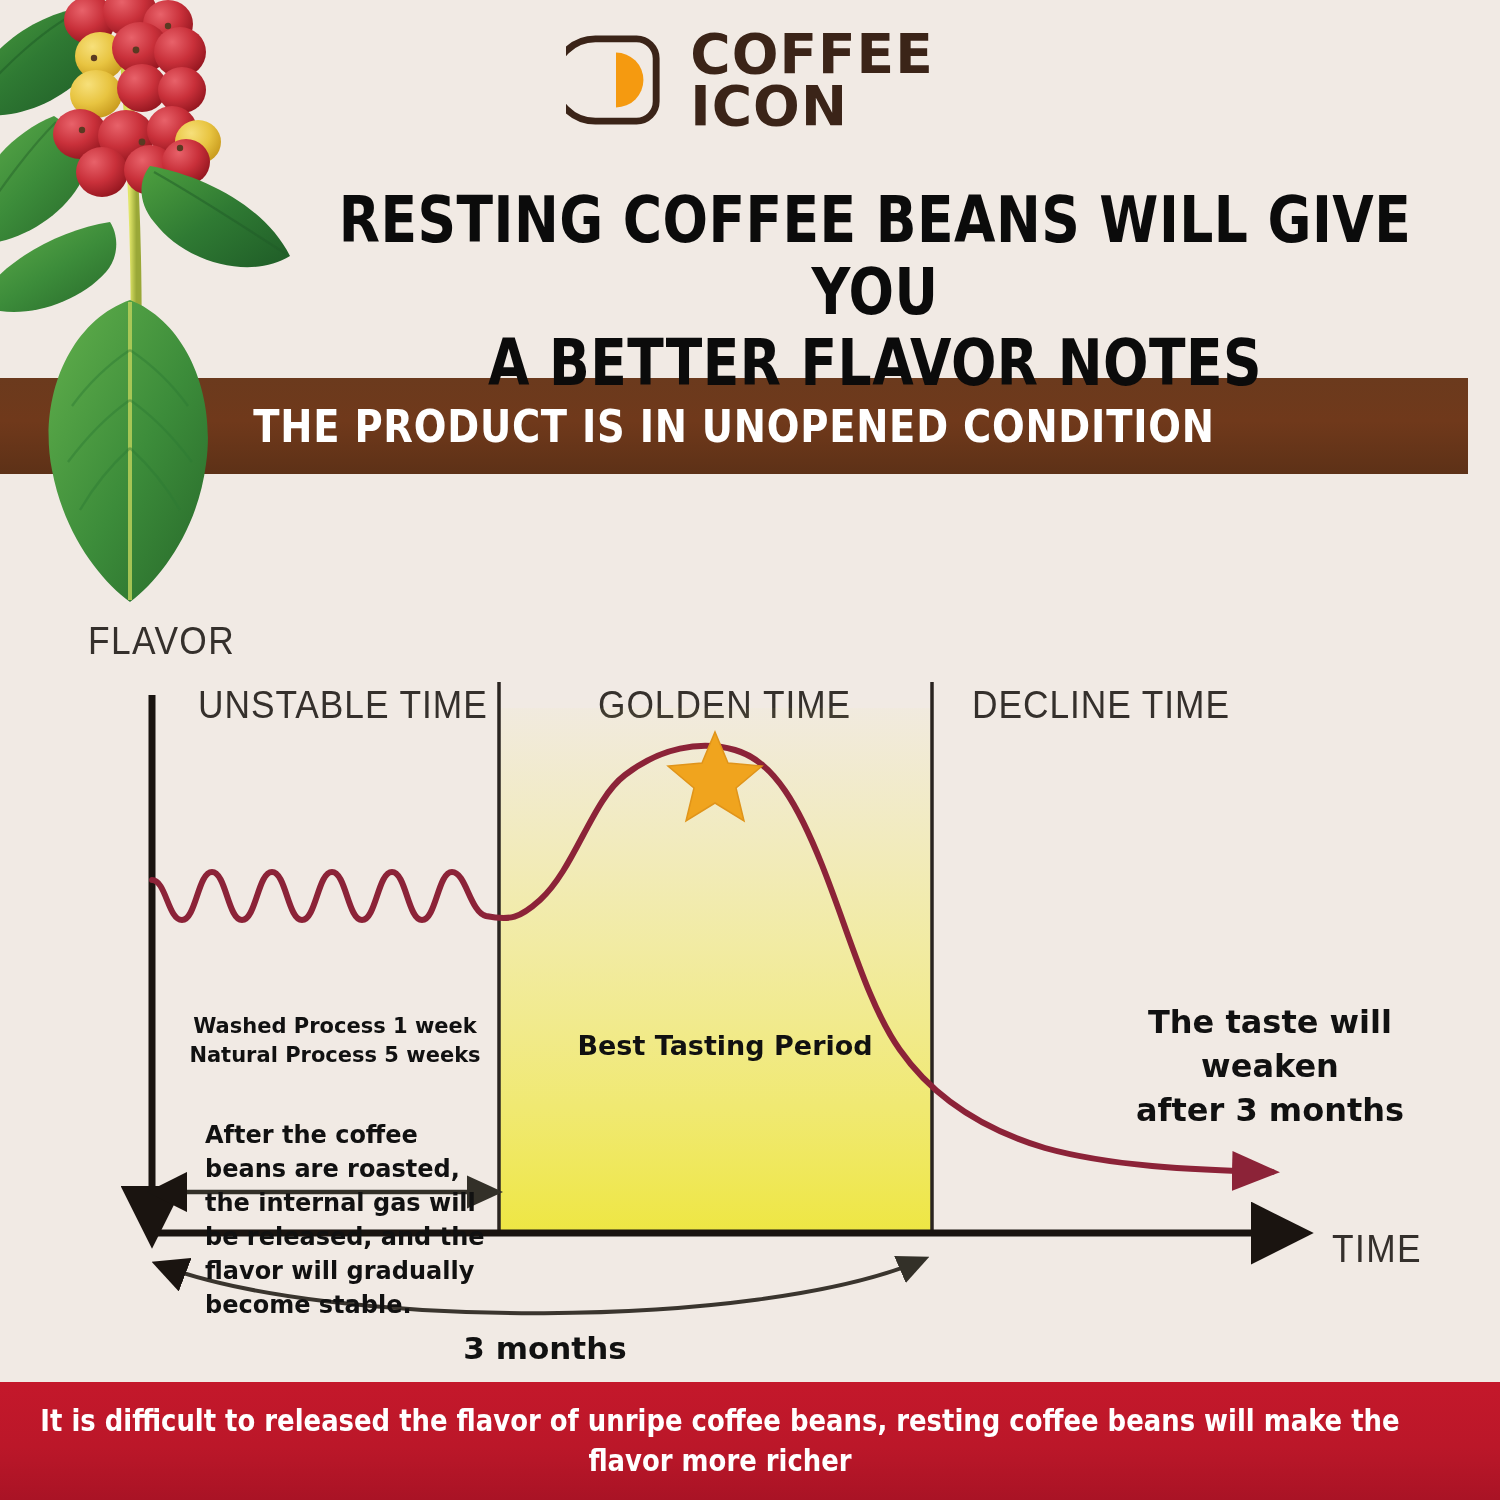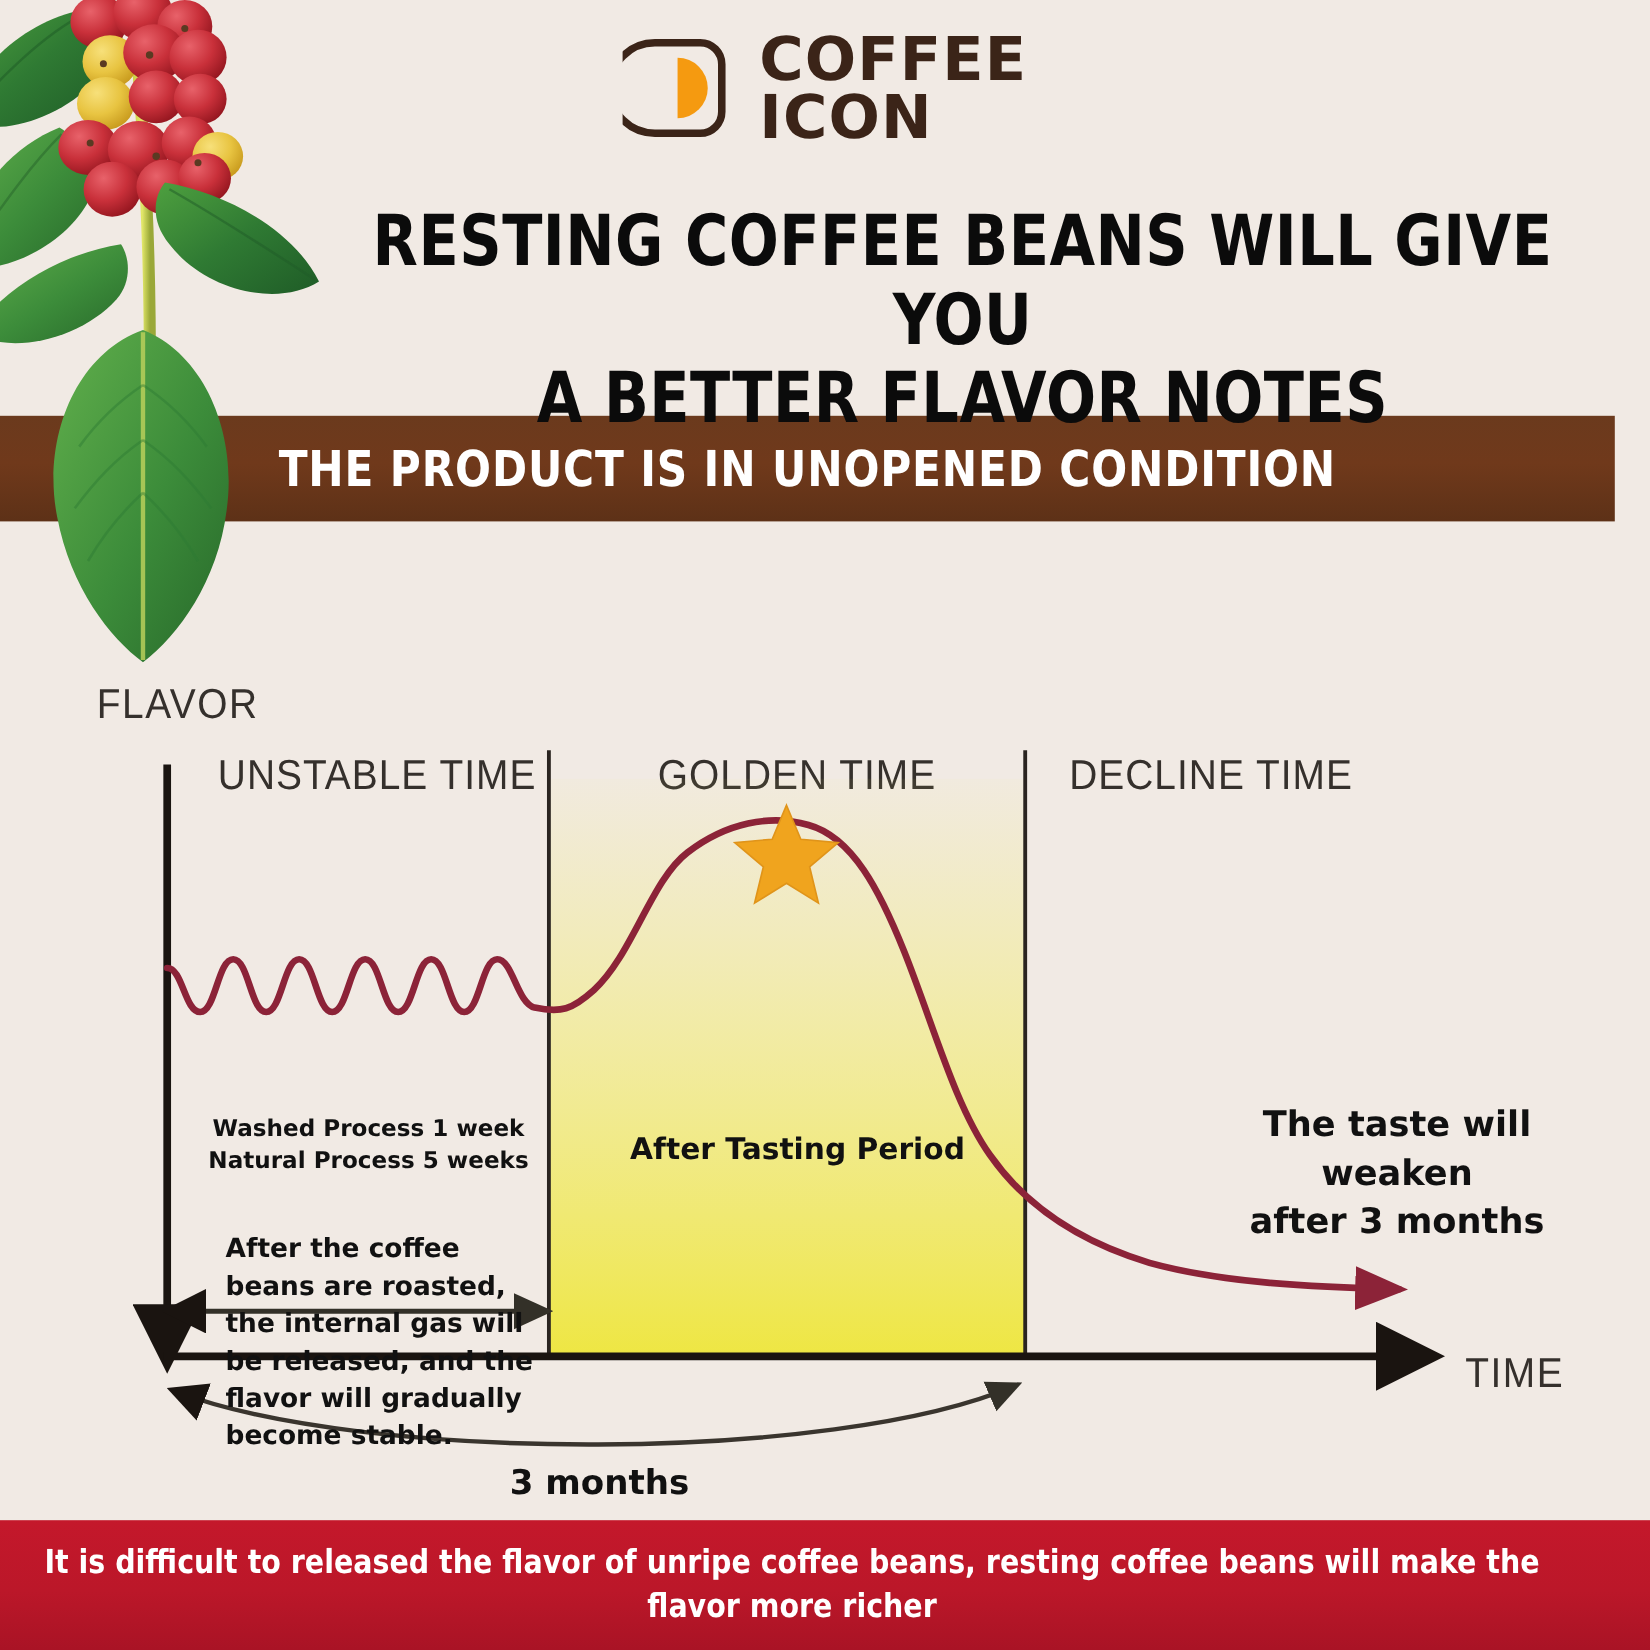--- a/index.html
+++ b/index.html
@@ -270,21 +270,21 @@
 <div class="phase-label" style="left:598px; top:684px;">GOLDEN TIME</div>
 <div class="phase-label" style="left:972px; top:684px;">DECLINE TIME</div>
 
 <div class="annot" id="annot-process">
   <div>Washed Process 1 week</div>
   <div>Natural Process 5 weeks</div>
 </div>
 
 <div class="annot" id="annot-gas">After the coffee beans are roasted, the internal gas will be released, and the flavor will gradually become stable.</div>
 
-<div class="annot" id="annot-best">After Tasting Period</div>
+<div class="annot" id="annot-best">Best Tasting Period</div>
 
 <div class="annot" id="annot-weaken">
   <div>The taste will weaken</div>
   <div>after 3 months</div>
 </div>
 
 <div class="annot" id="annot-3months">3 months</div>
 
 <div id="footer">
   <div id="footer-text">It is difficult to released the flavor of unripe coffee beans, resting coffee  beans will make the flavor more richer</div>

